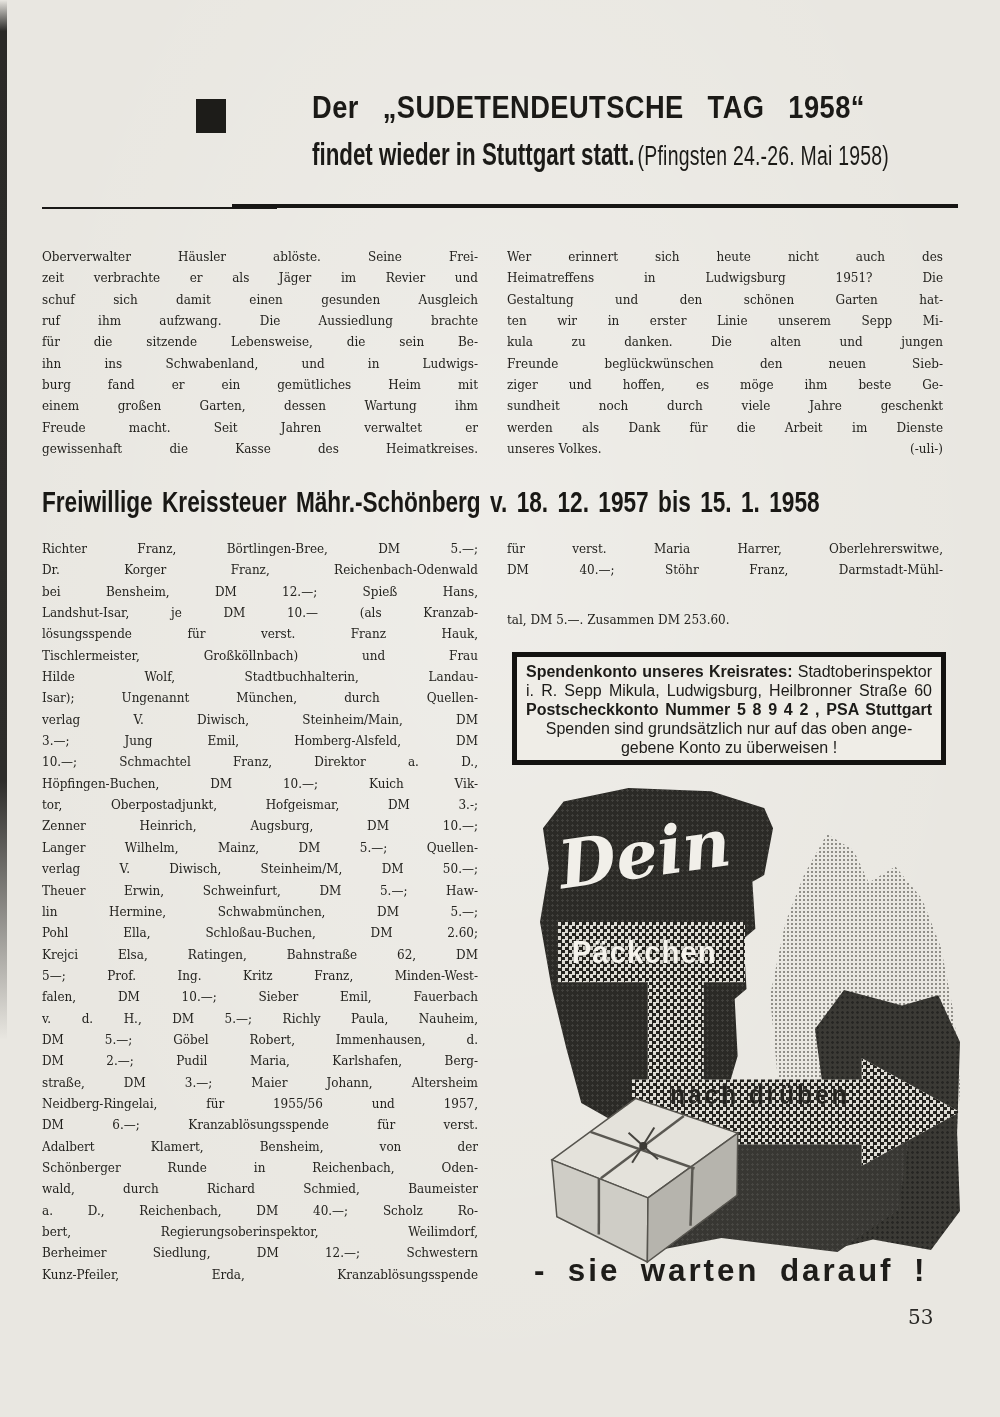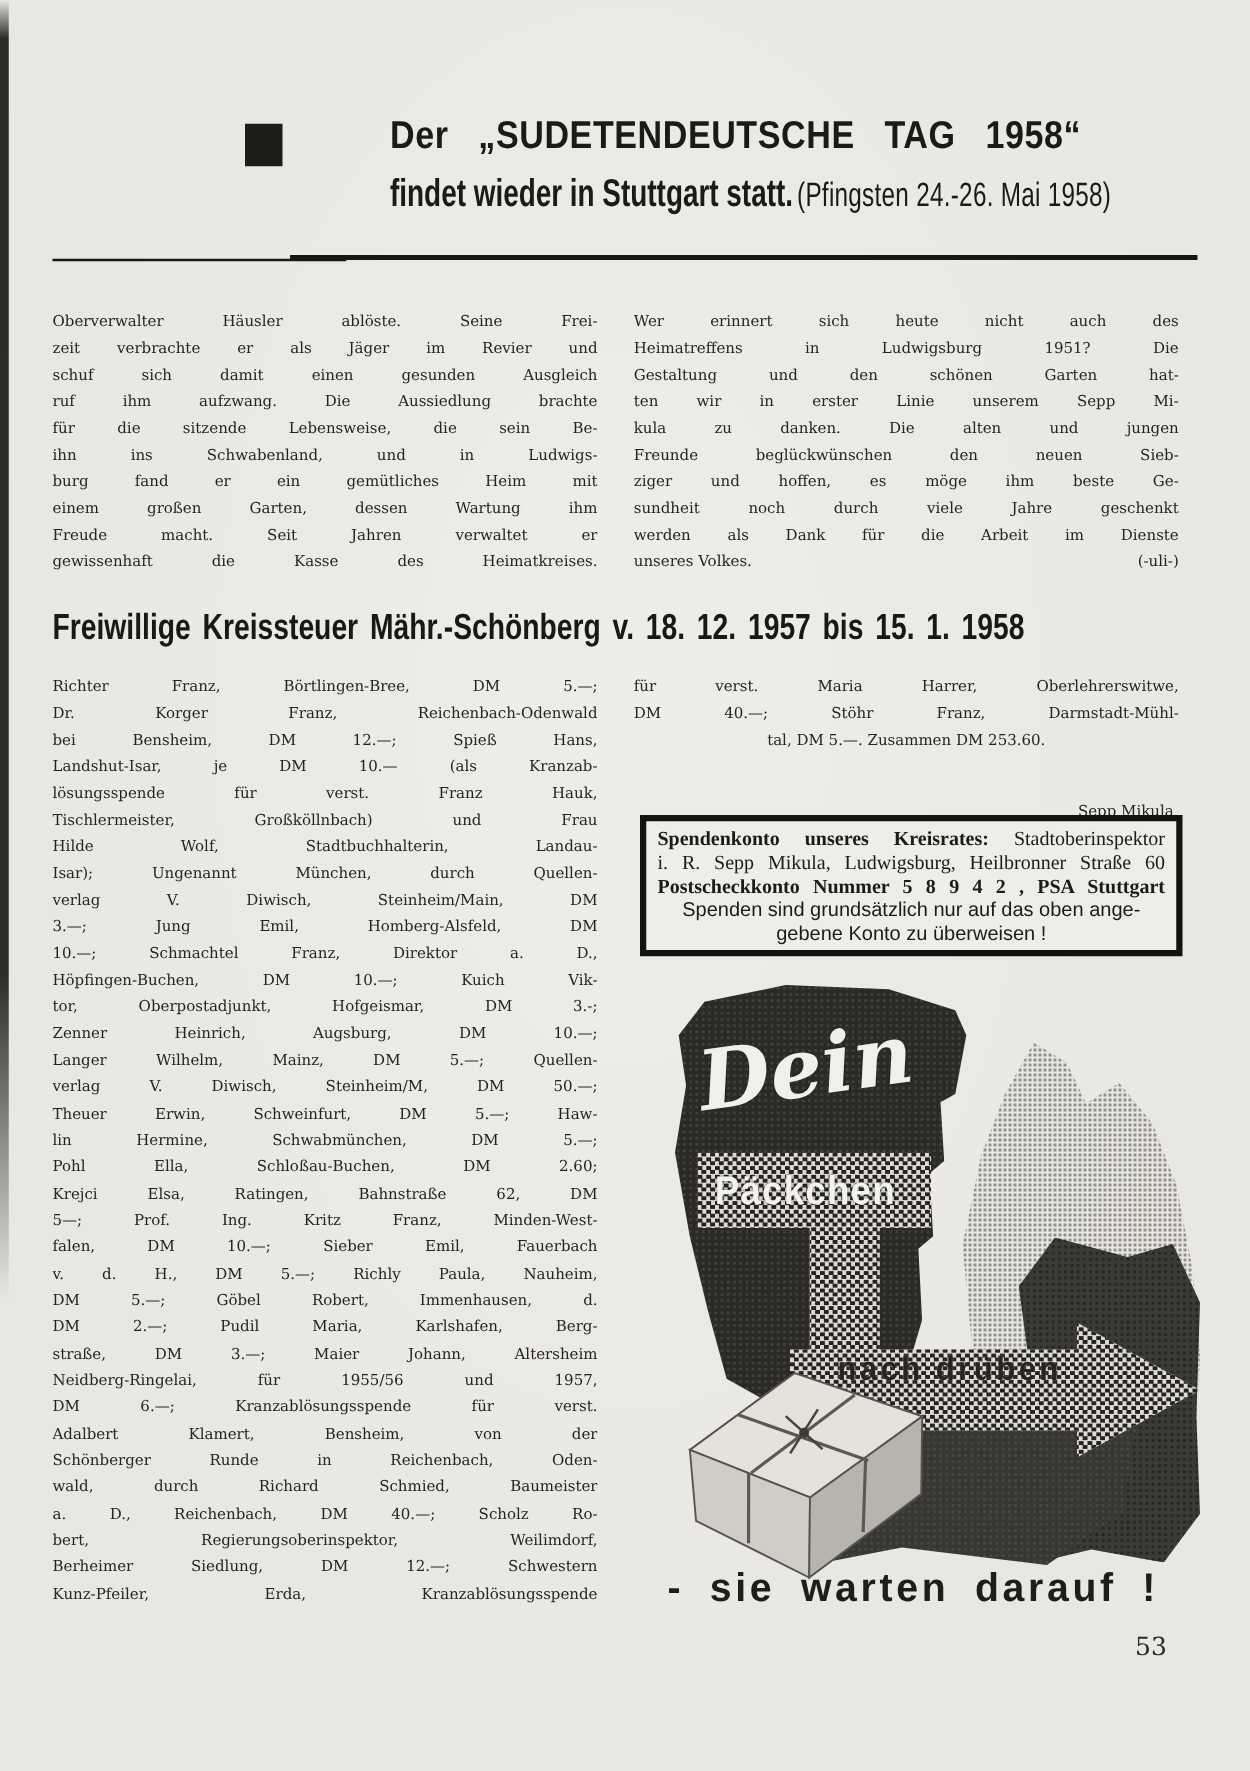--- a/index.html
+++ b/index.html
@@ -30,29 +30,29 @@
   .split-line { display:flex; justify-content:space-between; }
   .art-left  { left:42px;  top:247px; }
   .art-right { left:507px; top:247px; }
 
   .headline2 { position:absolute; left:42px; top:486px; width:1000px; white-space:nowrap;
     font-family:"Liberation Sans","DejaVu Sans",sans-serif; font-weight:bold; font-size:29px;
     color:#191815; word-spacing:4px; transform:scaleX(0.78); transform-origin:left center; }
 
   .don-left  { left:42px;  top:539px; }
   .don-right { left:507px; top:539px; }
-  .plain-line { text-align:center; white-space:nowrap; }
+  .plain-line { text-align:left; white-space:nowrap;margin-top:28px; }
   .sig-line { text-align:right; padding-right:4px;margin-top:36px; }
 
   
   .don-box { position:absolute; left:512px; top:652px; width:434px; height:113px;
     box-sizing:border-box; border:5px solid #131210; background:#efede7;
     padding:5px 9px 4px 9px;
     font-family:"Liberation Sans","DejaVu Sans",sans-serif; font-size:16px; line-height:19px; color:#1c1b18; }
-  .don-box .jl { text-align:justify; text-align-last:justify; white-space:nowrap; overflow:hidden;font-family:Liberation Serif, serif; }
+  .don-box .jl { text-align:justify; text-align-last:justify; white-space:nowrap; overflow:hidden; }
   .don-box .ctr { text-align:center; }
   .don-box .b { font-weight:bold; }
 
   
   .ad { position:absolute; left:520px; top:782px; width:440px; height:530px; }
   .ad > div { position:absolute; }
   .dots-light { background-color:rgba(0,0,0,0);
     background-image:radial-gradient(#908e88 1.1px, rgba(0,0,0,0) 1.5px); background-size:4px 4px; }
   .checker { background-color:#dddbd4;
     background-image:repeating-conic-gradient(#24231f 0% 25%, rgba(0,0,0,0) 0% 50%); background-size:7px 7px; }

